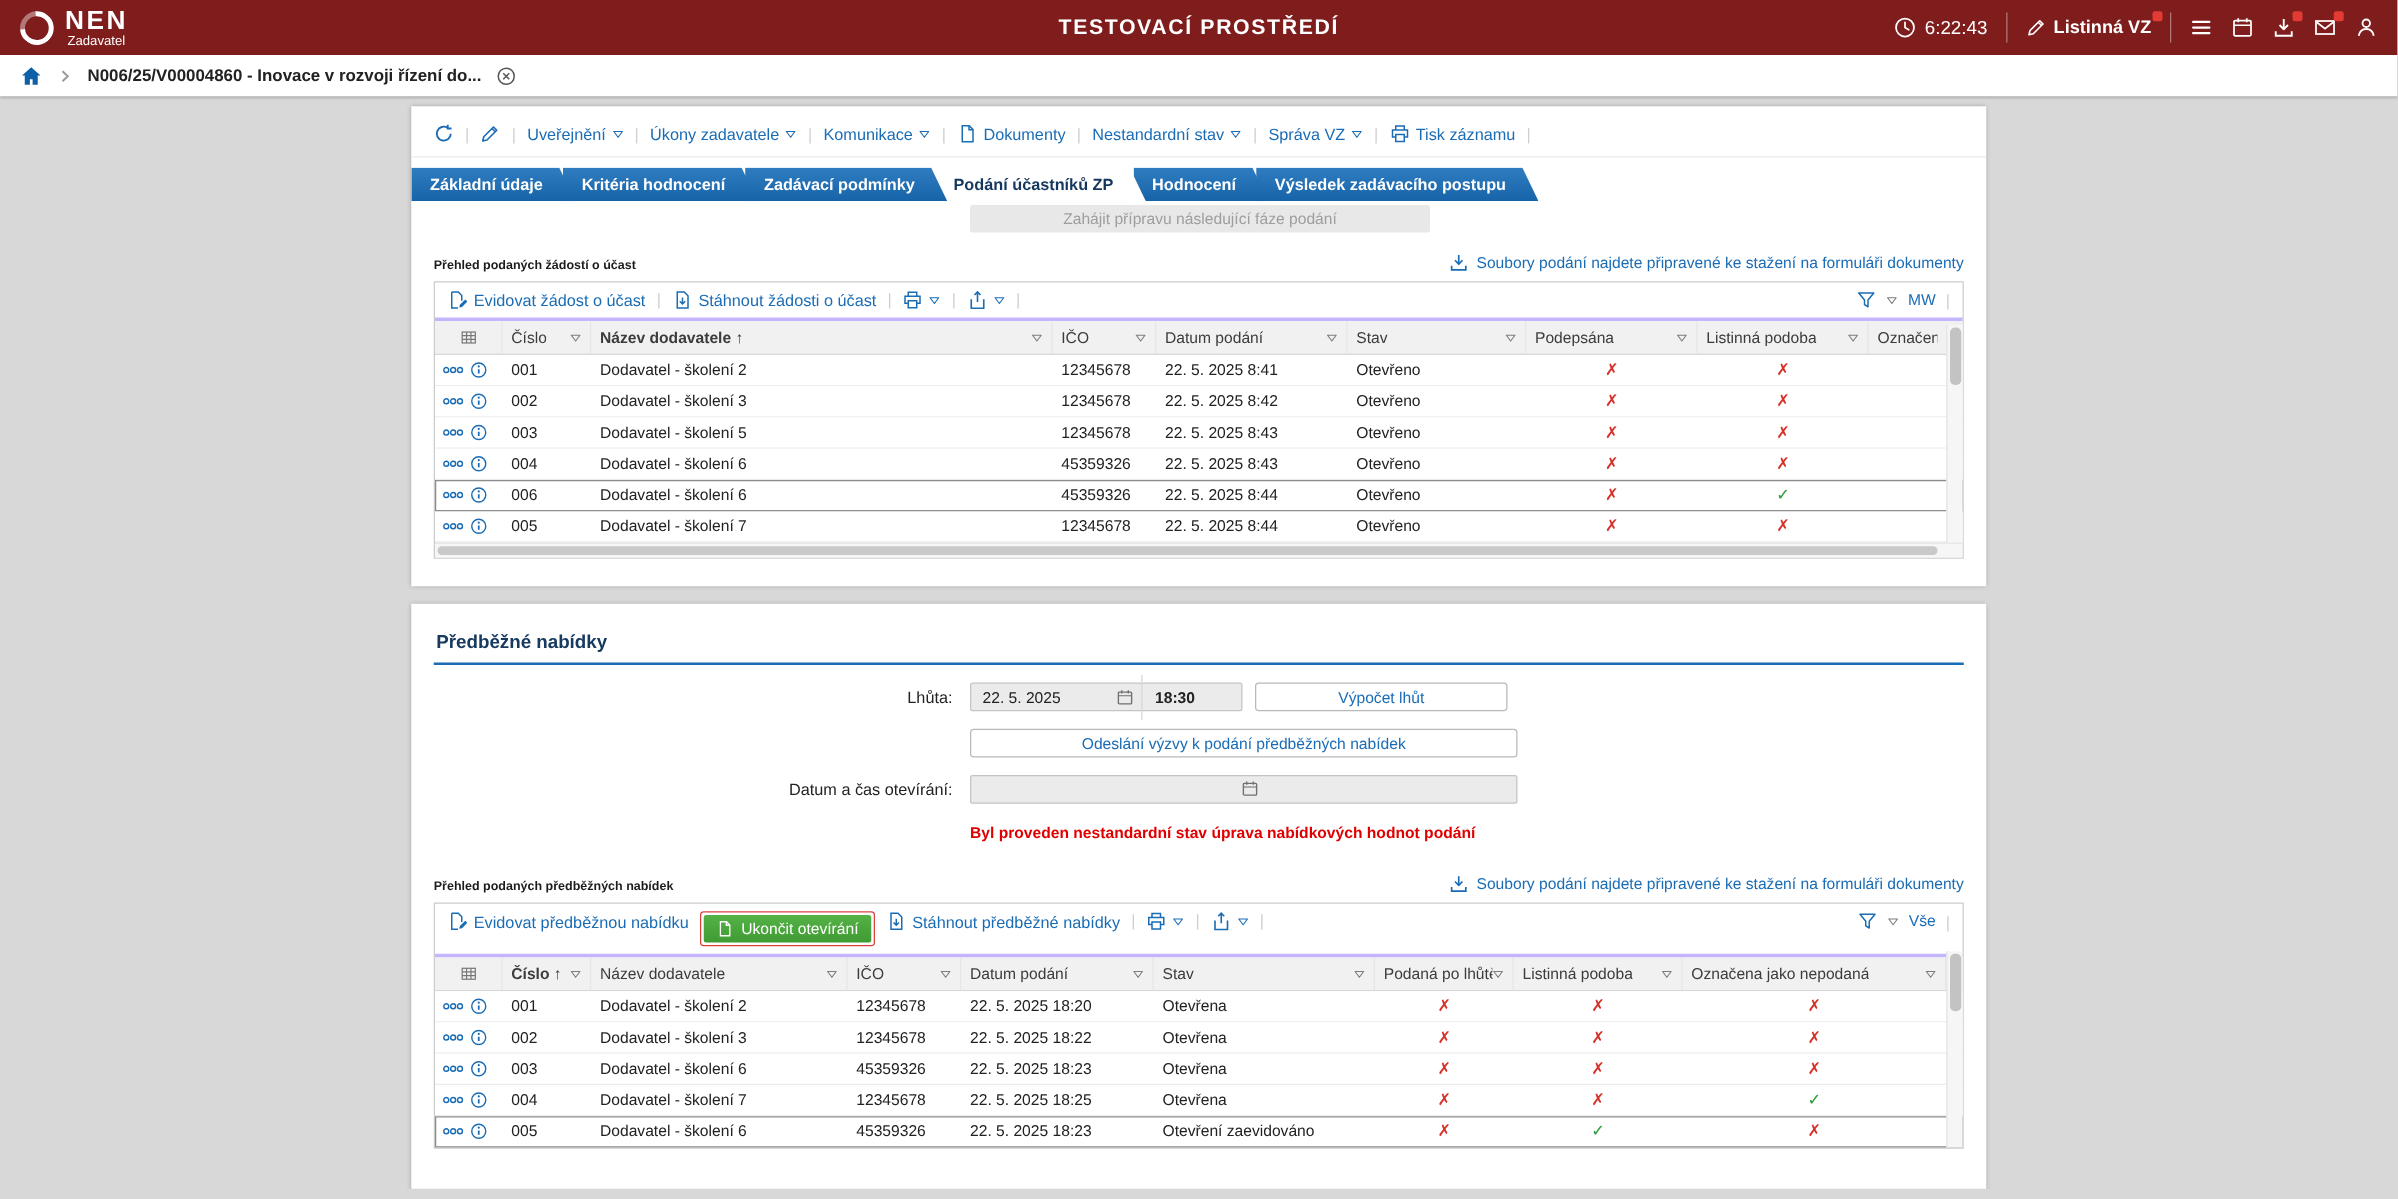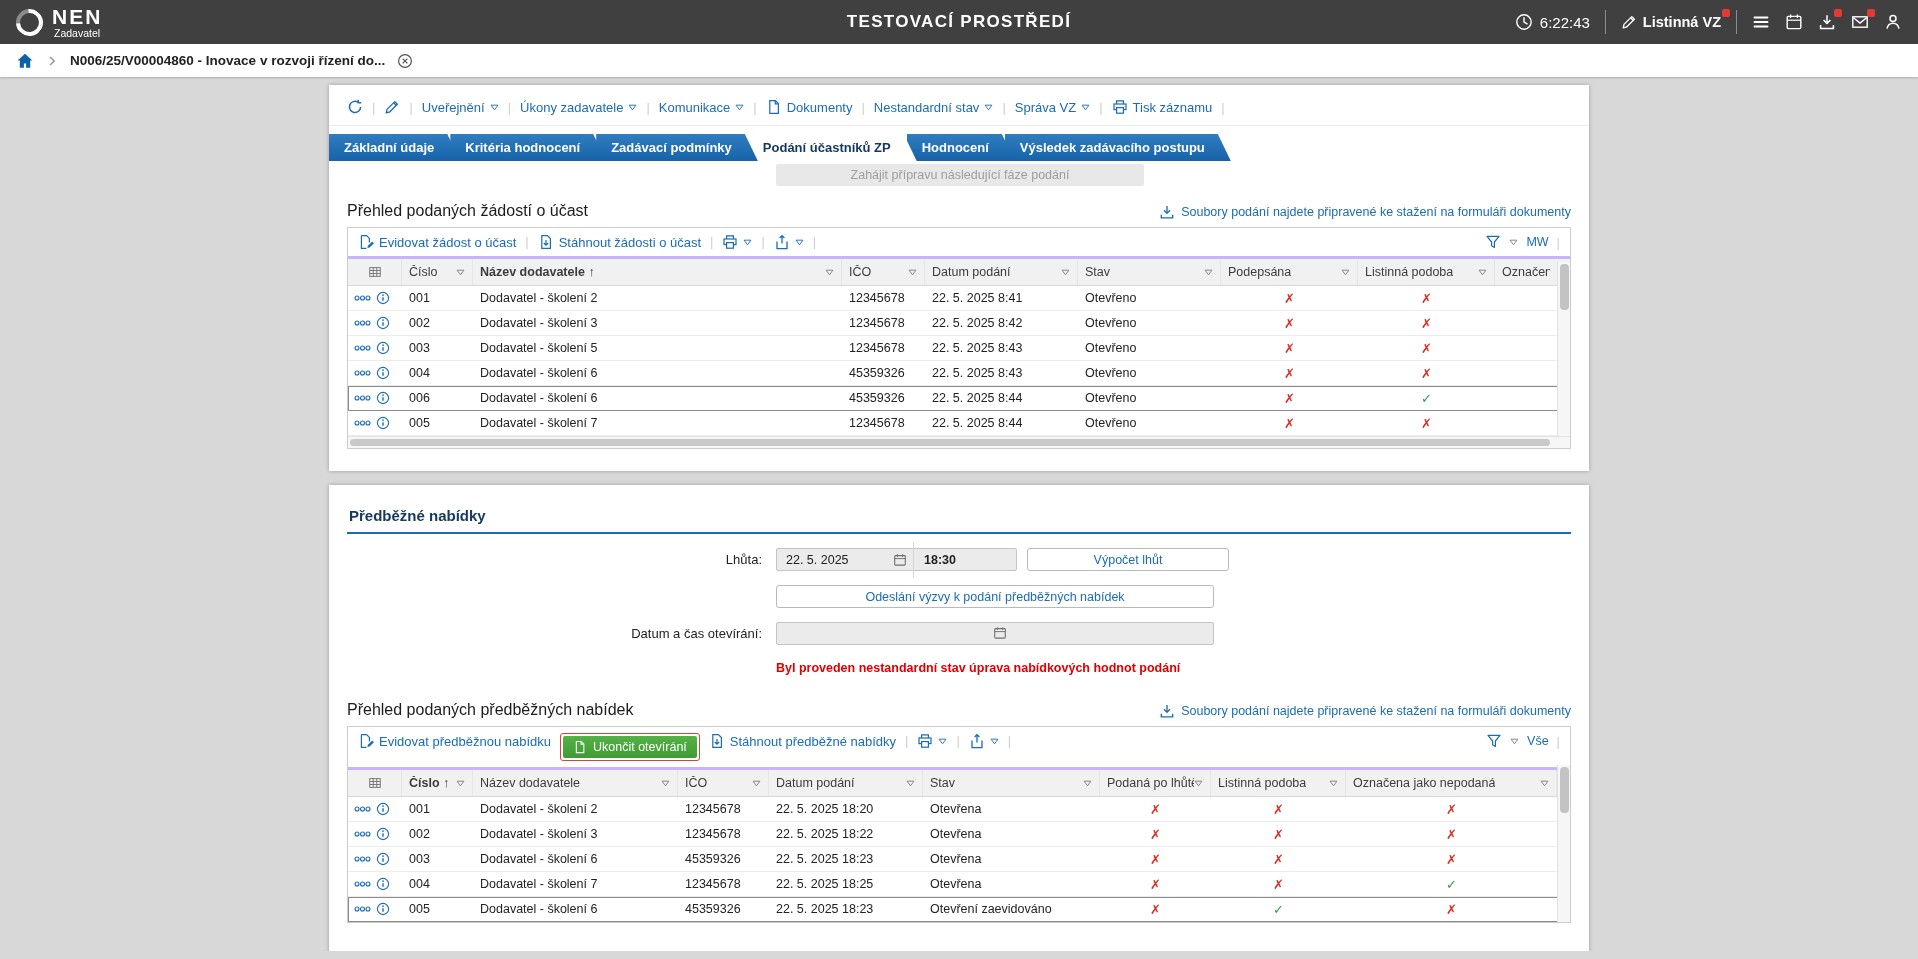--- a/index.html
+++ b/index.html
@@ -13,21 +13,21 @@
 .ic svg{width:100%;height:100%;display:block}
 .ic18{width:18px;height:18px}
 .ic16{width:16px;height:16px}
 .ic14{width:14px;height:14px}
 .ic12{width:12px;height:12px}
 .caret9{width:9px;height:7px;color:#7d7d7d}
 .white{color:#fff}
 .blue{color:#1a6cb5}
 
 
-.app-header{height:44px;background:#404040;display:flex;align-items:center;padding:0 16px;position:relative;color:#fff}
+.app-header{height:44px;background:#7f1d1d;display:flex;align-items:center;padding:0 16px;position:relative;color:#fff}
 .brand{display:flex;align-items:center;gap:9px}
 .brand-logo{width:27px;height:27px;border:4px solid #fff;border-radius:50%;border-left-color:rgba(255,255,255,.4);transform:rotate(40deg)}
 .brand-text{display:flex;flex-direction:column;line-height:1}
 .brand-name{font-size:21px;font-weight:bold;letter-spacing:2px}
 .brand-sub{font-size:10.5px;margin-top:1px;margin-left:2px}
 .env-title{position:absolute;left:50%;transform:translateX(-50%);font-size:17px;font-weight:bold;letter-spacing:1.3px}
 .hright{margin-left:auto;display:flex;align-items:center;gap:15px}
 .htime{font-size:15px;margin-left:-8px}
 .hsep{width:1px;height:24px;background:rgba(255,255,255,.4)}
 .hbtn{display:flex;align-items:center;gap:6px;font-weight:bold;font-size:14.5px;position:relative;color:#fff}
@@ -57,21 +57,21 @@
 
 .tabs{display:flex;margin-top:8px;position:relative}
 .tab{height:27px;line-height:27px;padding:0 26px 0 15px;background:linear-gradient(180deg,#2f7dc0,#1763a9);color:#fff;font-weight:bold;font-size:13px;clip-path:polygon(0 0,calc(100% - 13px) 0,100% 100%,0 100%);margin-right:-10px;position:relative;cursor:pointer}
 .tab:nth-child(1){z-index:6}.tab:nth-child(2){z-index:5}.tab:nth-child(3){z-index:4}
 .tab:nth-child(4){z-index:3}.tab:nth-child(5){z-index:2}.tab:nth-child(6){z-index:1}
 .tab.active{background:#fff;color:#14375f}
 .phase-btn{display:block;margin:3px 0 0 447px;width:368px;height:22px;background:#e8e8e8;color:#9e9e9e;font-size:12.5px;border-radius:2px;text-align:center}
 
 
 .section-head{display:flex;align-items:flex-end;justify-content:space-between;margin:16px 18px 0}
-.section-title{font-size:16px;font-weight:normal;color:#1c1c1c}
+.section-title{font-size:10px;font-weight:bold;color:#1c1c1c}
 .files-link{display:inline-flex;align-items:center;gap:6px;color:#1a6cb5;font-size:12.5px}
 .files-link .ic{color:#1a6cb5}
 
 
 .grid-box{position:relative;margin:7px 18px 0;border:1px solid #ccc;background:#fff}
 .grid-toolbar{display:flex;align-items:flex-start;gap:9px;padding:6px 10px;border-bottom:3px solid #c4b5fd}
 .gt-link{display:inline-flex;align-items:center;gap:5px;color:#1a6cb5;font-size:13px}
 .gt-link .ic{color:#1a6cb5}
 .gt-right{margin-left:auto;display:inline-flex;align-items:center;gap:8px}
 .view-label{color:#1a6cb5;font-size:12.5px;font-weight:normal}
@@ -107,21 +107,21 @@
 .hsb-thumb{position:absolute;left:2px;right:20px;top:2px;bottom:2px;background:#c9c9c9;border-radius:4px}
 
 
 .h2-blue{margin:6px 18px 0;padding:6px 2px 8px;font-size:15px;font-weight:bold;color:#173a61;border-bottom:2px solid #1a6cb5}
 .form-area{margin-top:4px}
 .form-row{display:flex;align-items:center;margin-top:14px}
 .form-label{width:447px;text-align:right;padding-right:14px;font-size:13px;color:#222}
 .dt-compound{display:flex;align-items:center;height:23px;background:#ebebeb;border:1px solid #c4c4c4;border-radius:2px}
 .dt-date{width:110px;padding:0 9px;font-size:12.5px}
 .dt-cal{width:26px;display:flex;justify-content:center;color:#6f6f6f}
-.dt-time{width:103px;padding:18px 10px;font-size:12.5px;font-weight:bold;border-left:1px solid #d6d6d6;height:100%;display:flex;align-items:center}
+.dt-time{width:80px;padding:18px 10px;font-size:12.5px;font-weight:bold;border-left:1px solid #d6d6d6;height:100%;display:flex;align-items:center}
 .btn-outline{height:23px;border:1px solid #b9b9b9;background:#fff;color:#1a6cb5;font-size:12.5px;border-radius:3px;width:202px;margin-left:10px;text-align:center}
 .btn-outline.wide{width:438px;margin-left:0}
 .input-wide{position:relative;width:438px;height:23px;background:#ebebeb;border:1px solid #c4c4c4;border-radius:2px}
 .iw-cal{position:absolute;left:216px;top:3px;color:#6f6f6f}
 .warn{margin:16px 0 0 447px;color:#e00000;font-weight:bold;font-size:12.5px}
 .card2 .section-head{margin-top:26px}
 </style>
 </head>
 <body>
 

